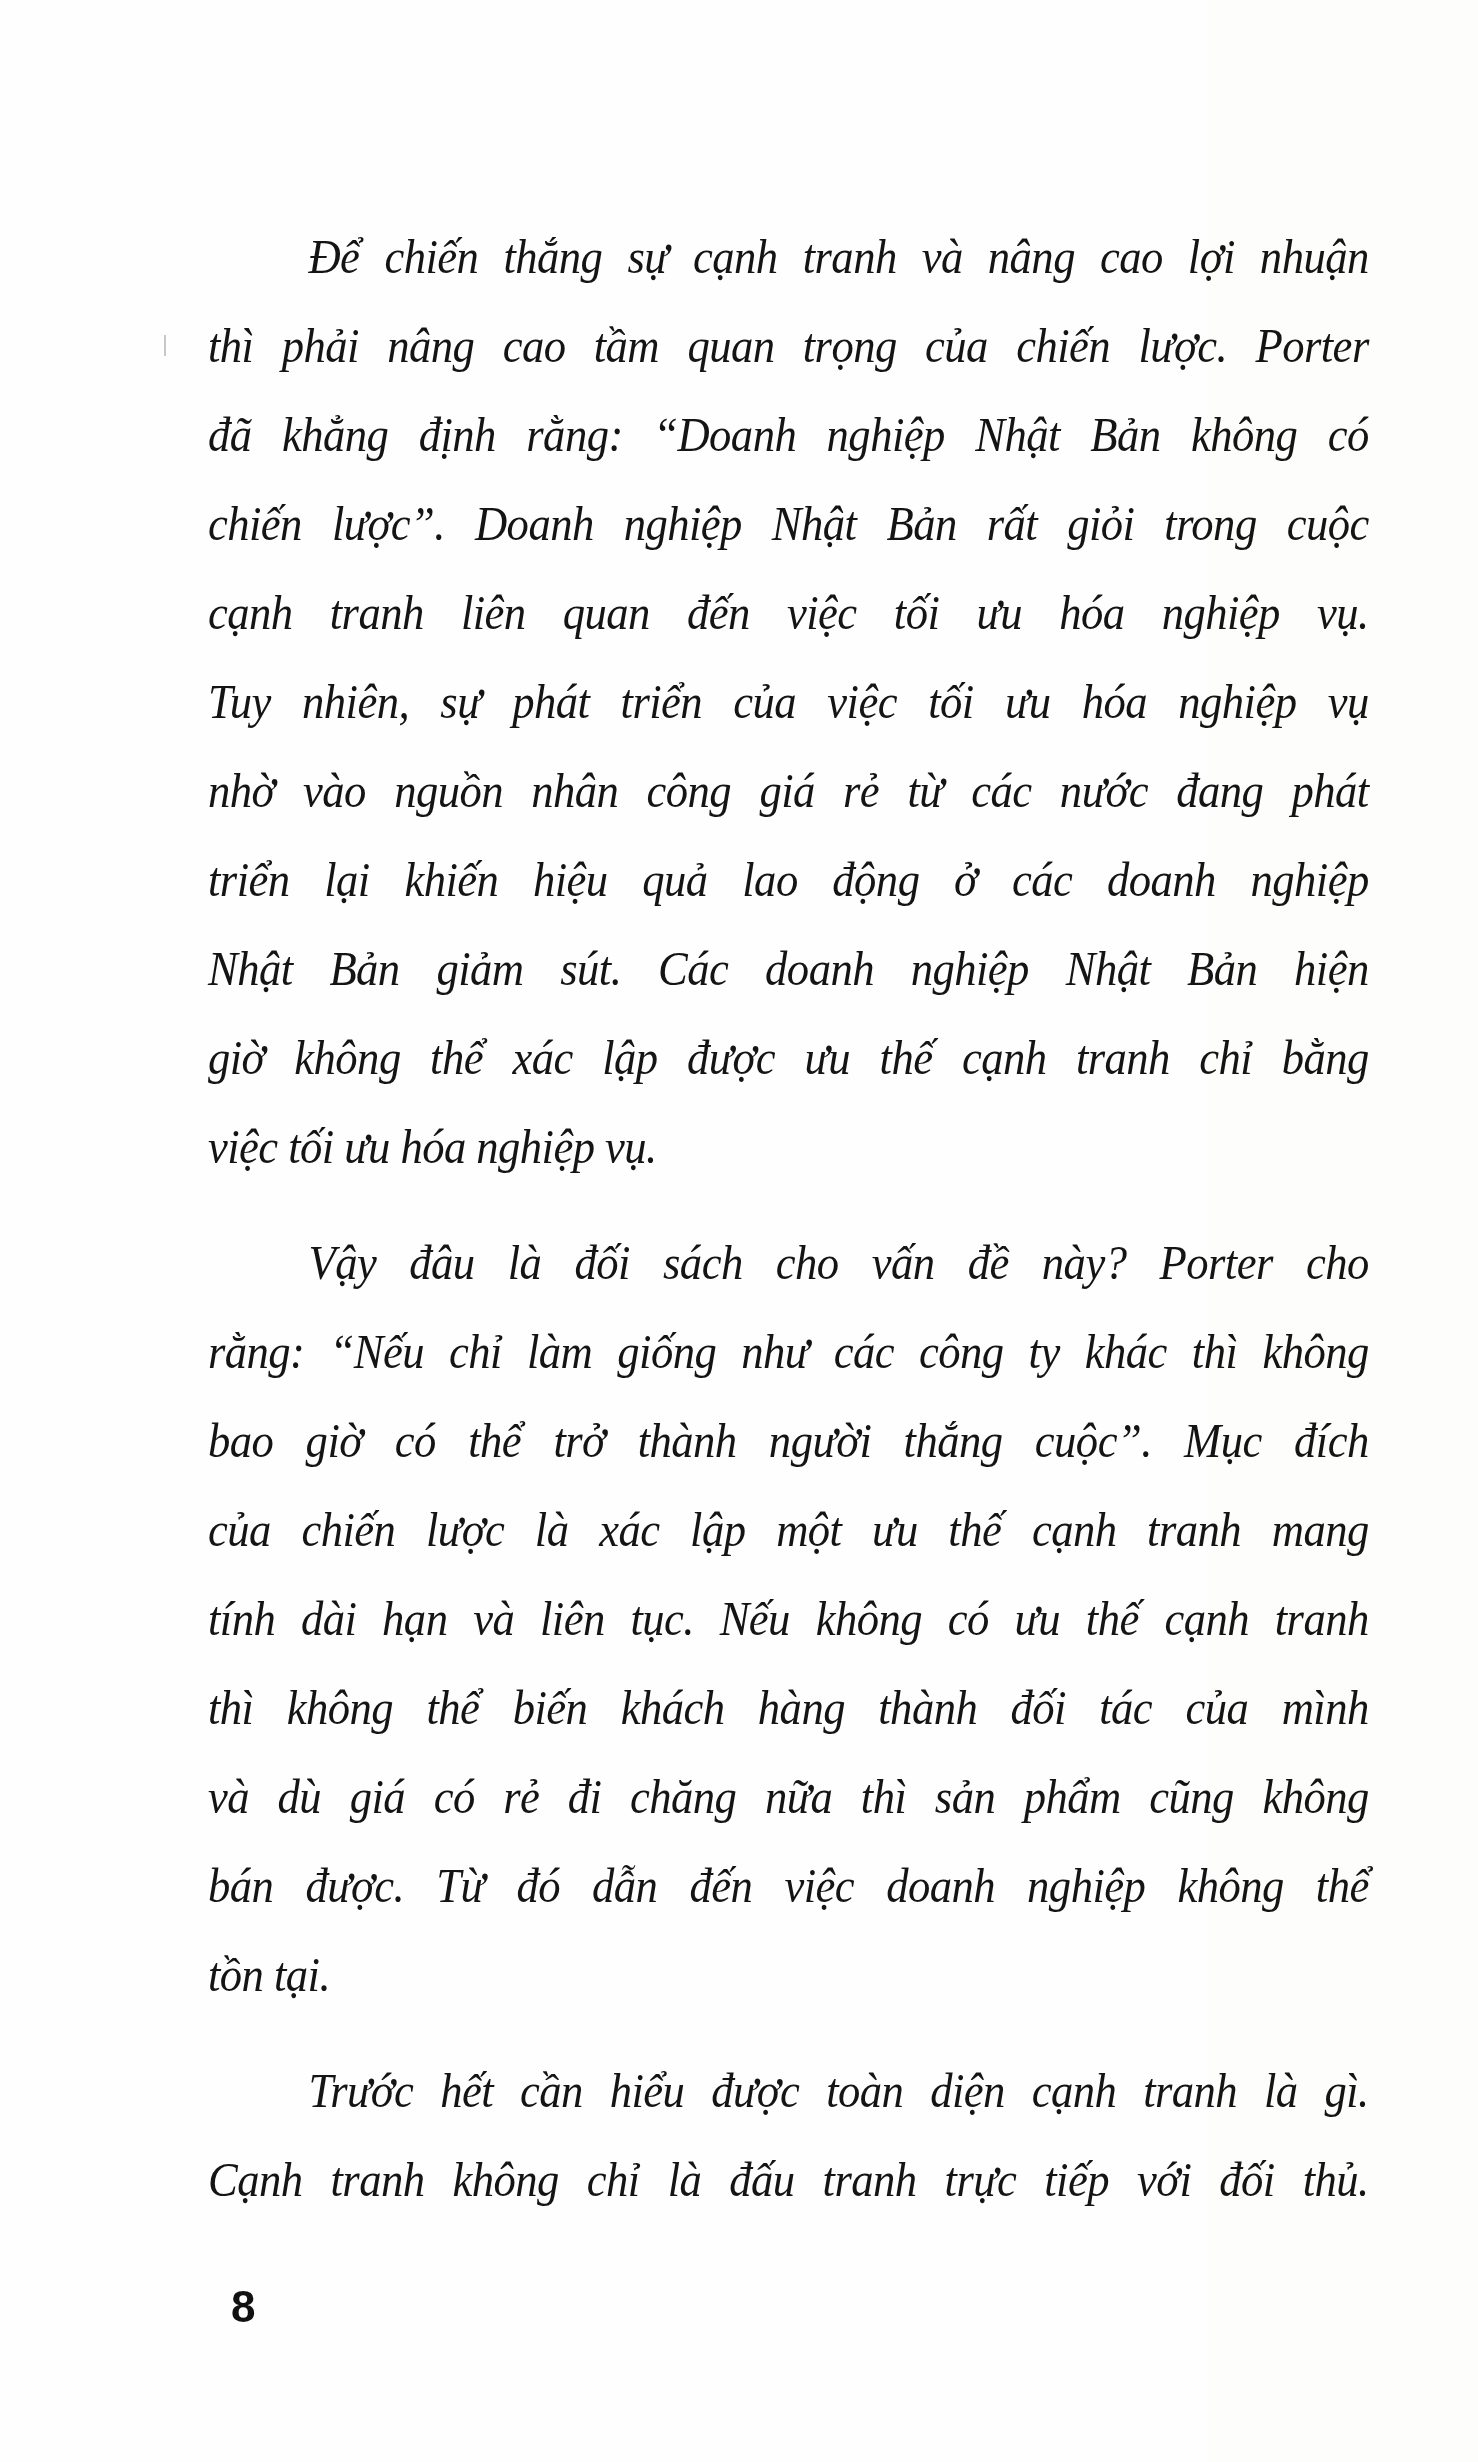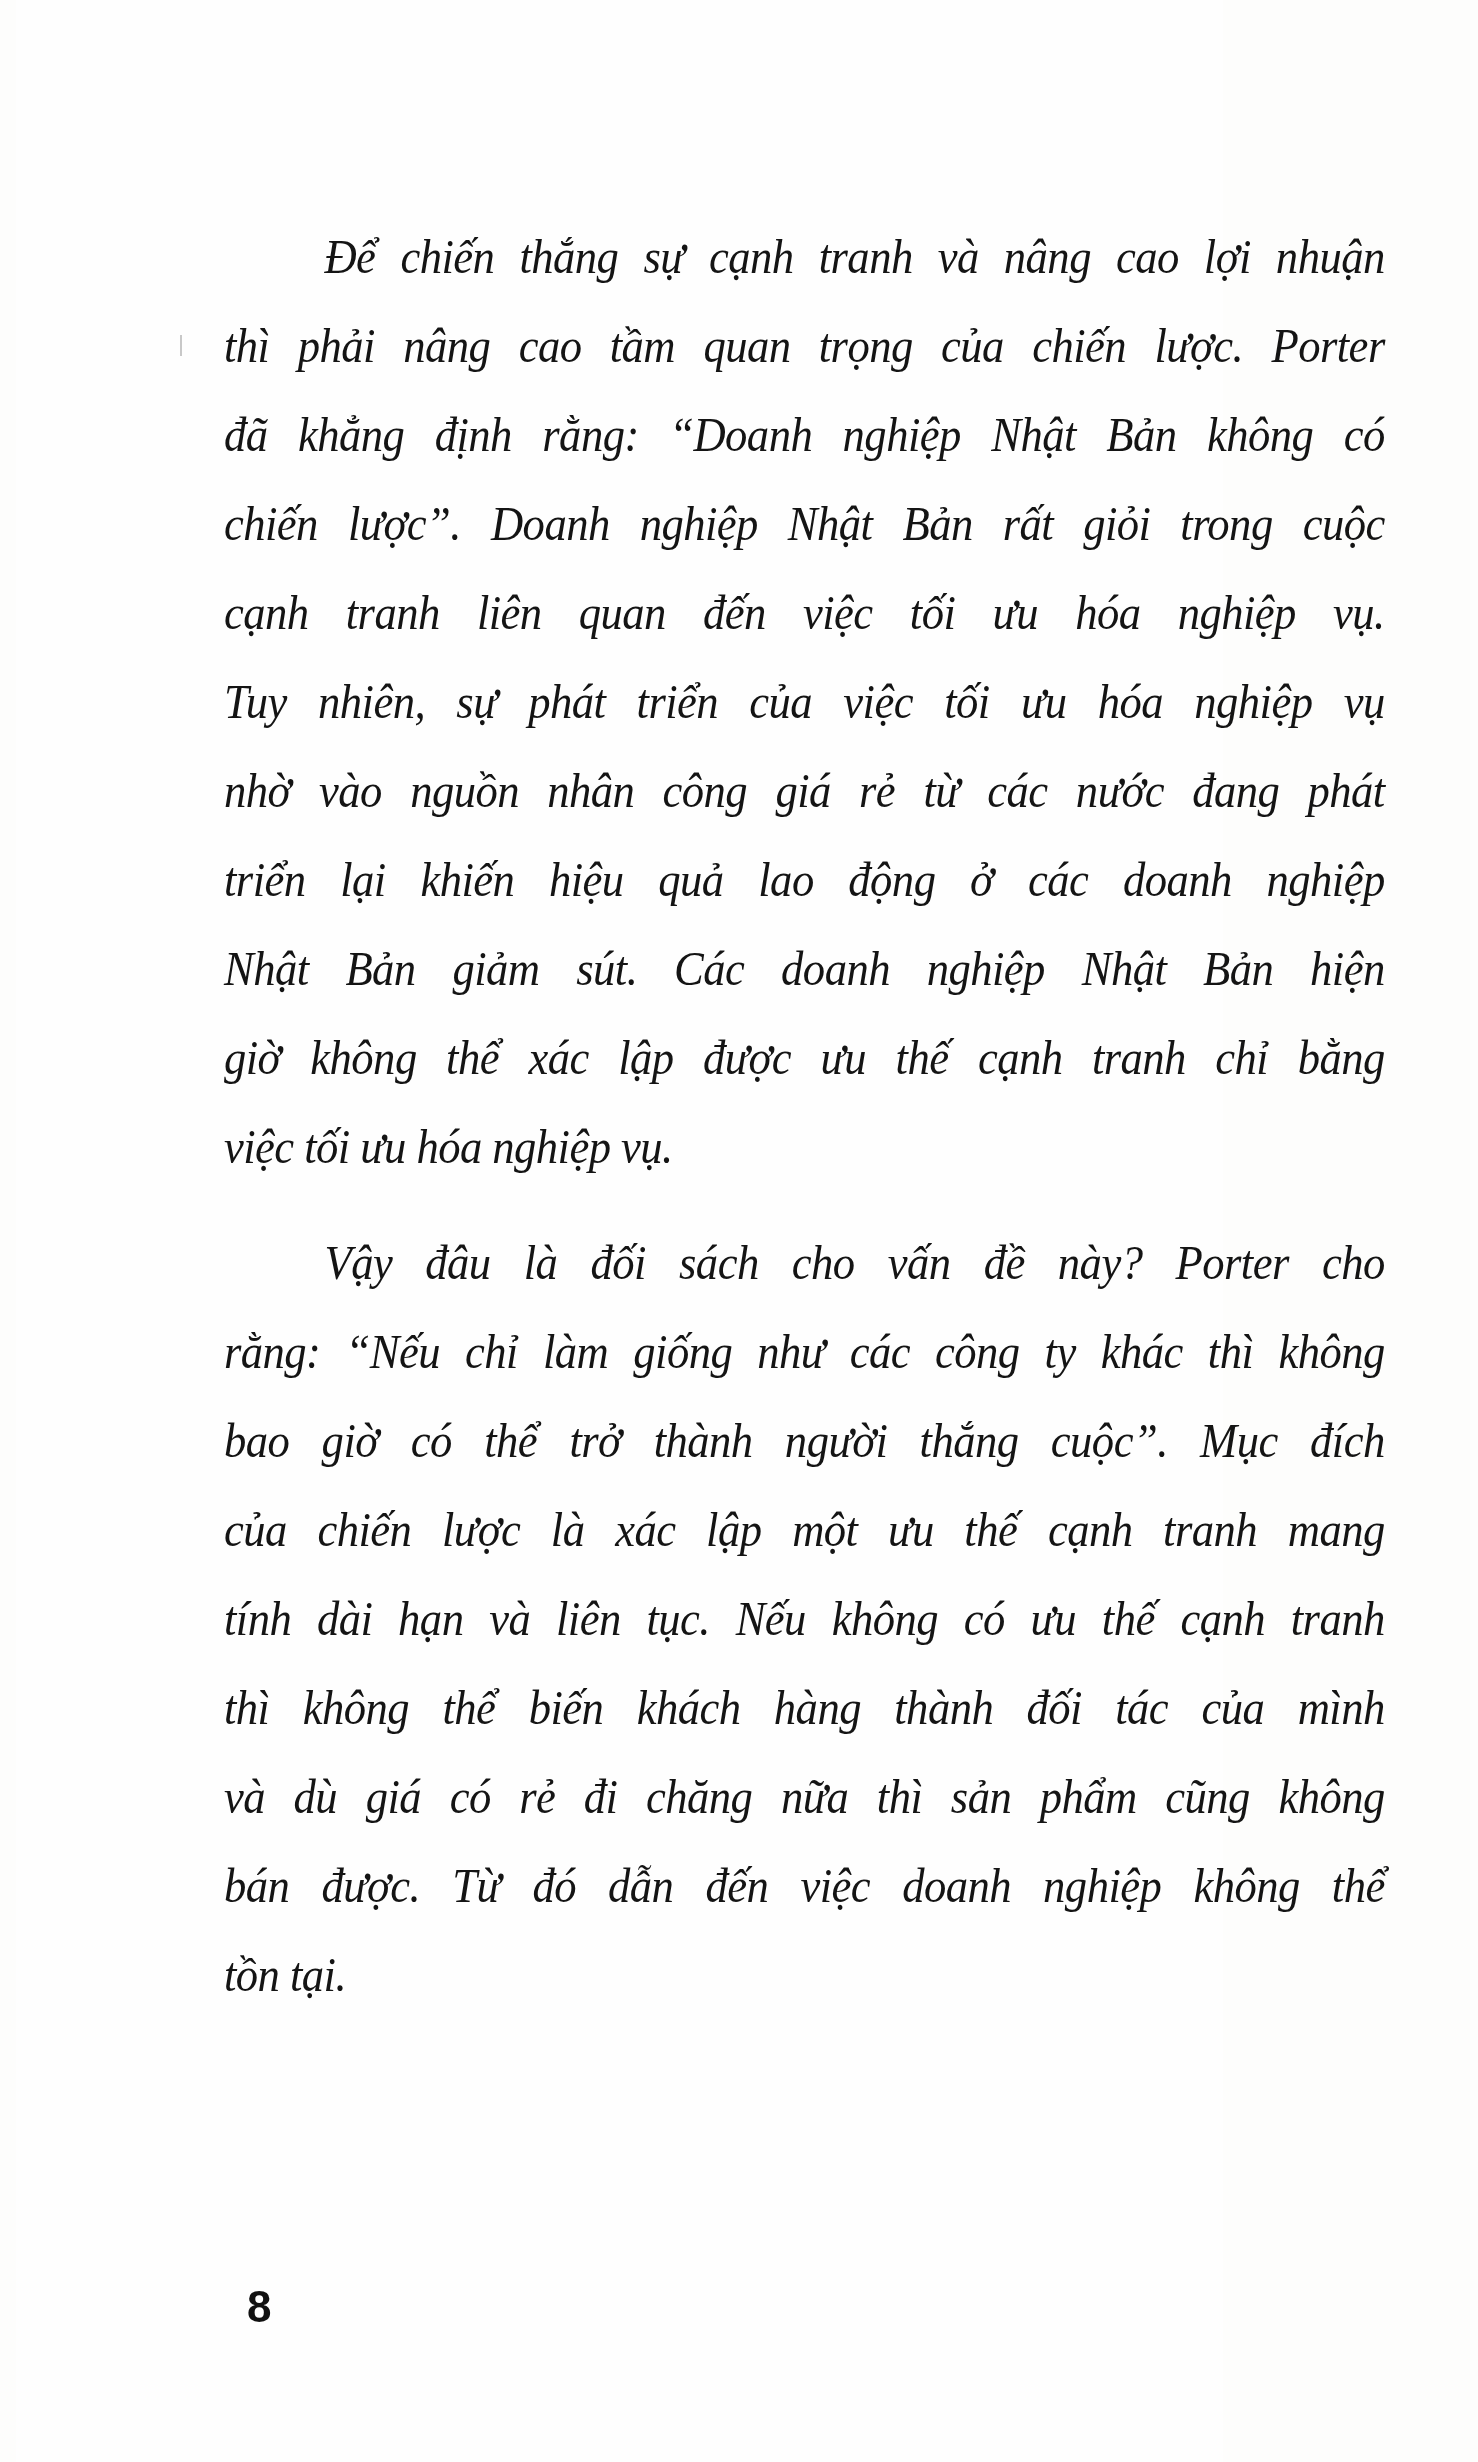--- a/index.html
+++ b/index.html
@@ -12,21 +12,20 @@
       height: 2462px;
       position: relative;
       overflow: hidden;
       background: #fdfdfc;
     }
     .page {
       position: absolute;
       left: 0; top: 0;
       width: 1207px; height: 2462px;
       background: #fefefe;
-      margin-left: 16px;
     }
     .text-column {
       position: absolute;
       left: 208px;
       top: 212px;
       width: 1161px;
     }
     .line {
       display: block;
       height: 89px;
@@ -104,19 +103,23 @@
       <span class="line">của chiến lược là xác lập một ưu thế cạnh tranh mang</span>
       <span class="line">tính dài hạn và liên tục. Nếu không có ưu thế cạnh tranh</span>
       <span class="line">thì không thể biến khách hàng thành đối tác của mình</span>
       <span class="line">và dù giá có rẻ đi chăng nữa thì sản phẩm cũng không</span>
       <span class="line">bán được. Từ đó dẫn đến việc doanh nghiệp không thể</span>
       <span class="line last">tồn tại.</span>
     </div>
 
     <span class="para-gap"></span>
 
+    <div>
+      <span class="line indent">Trước hết cần hiểu được toàn diện cạnh tranh là gì.</span>
+      <span class="line">Cạnh tranh không chỉ là đấu tranh trực tiếp với đối thủ.</span>
+    </div>
 
   </div>
 
   <div class="page-number">8</div>
 
 </div>
 
 
 </body></html>

